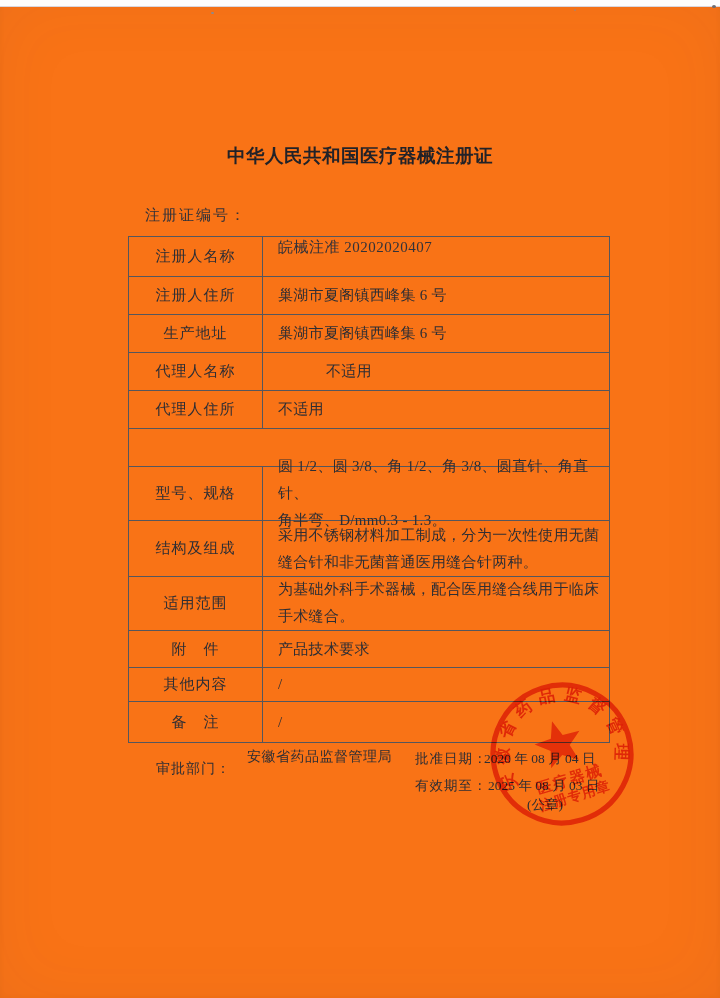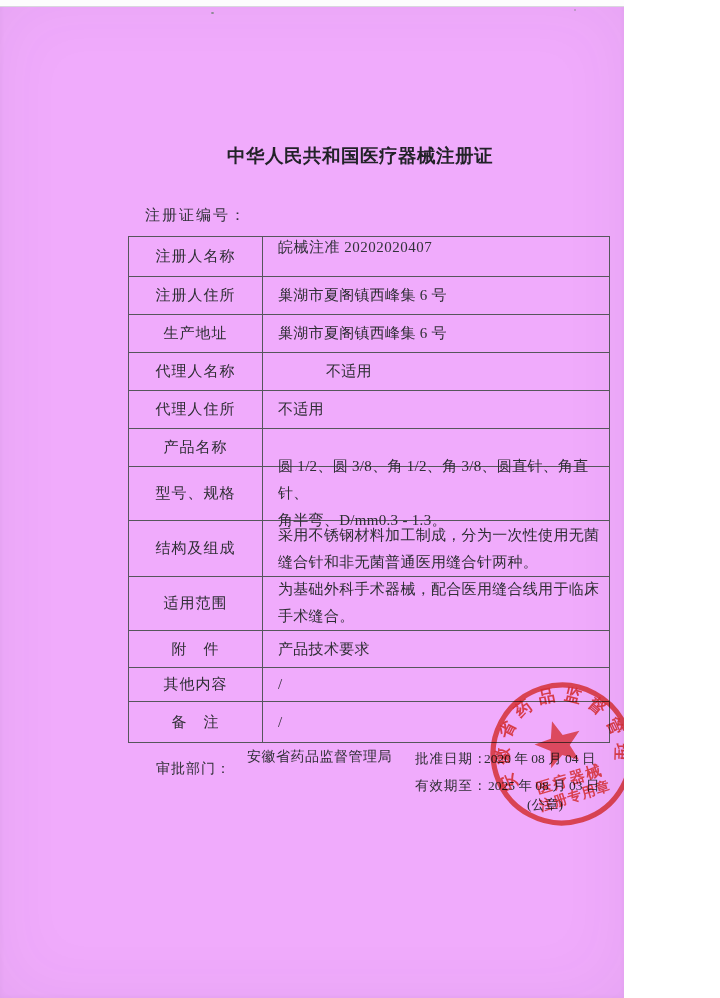--- a/index.html
+++ b/index.html
@@ -1,22 +1,22 @@
 <!DOCTYPE html>
 <html><head>
 <meta charset="utf-8">
 <style>
   * { margin:0; padding:0; box-sizing:border-box; }
   html,body { background:#ffffff; }
   body { font-family:"Liberation Serif","DejaVu Serif",serif; }
 
   .page {
     position:relative;
-    width:624px; height:998px;
-    background:#f0abfc;
+    width:720px; height:998px;
+    background:#f97316;
     overflow:hidden;
     box-shadow:inset 0 0 70px rgba(70,60,90,.06), inset 0 0 6px rgba(0,0,0,.04);
     color:#32323a;
   }
   
   .scan-top {
     position:absolute; left:0; top:0; width:720px; height:7px;
     background:#fdfdfd; border-bottom:1px solid #d9d6de;
   }
   .scan-speck { position:absolute; border-radius:50%; background:#8a8a90; }
@@ -119,21 +119,20 @@
       </div>
       <div class="trow">
         <div class="tlabel">代理人名称</div>
         <div class="tvalue">不适用</div>
       </div>
       <div class="trow">
         <div class="tlabel">代理人住所</div>
         <div class="tvalue">不适用</div>
       </div>
       <div class="trow">
-        <div class="tlabel">产品名称</div>
       </div>
       <div class="trow">
         <div class="tlabel">型号、规格</div>
         <div class="tvalue">圆 1/2、圆 3/8、角 1/2、角 3/8、圆直针、角直针、
 角半弯、D/mm0.3 - 1.3。</div>
       </div>
       <div class="trow">
         <div class="tlabel">结构及组成</div>
         <div class="tvalue">采用不锈钢材料加工制成，分为一次性使用无菌
 缝合针和非无菌普通医用缝合针两种。</div>

